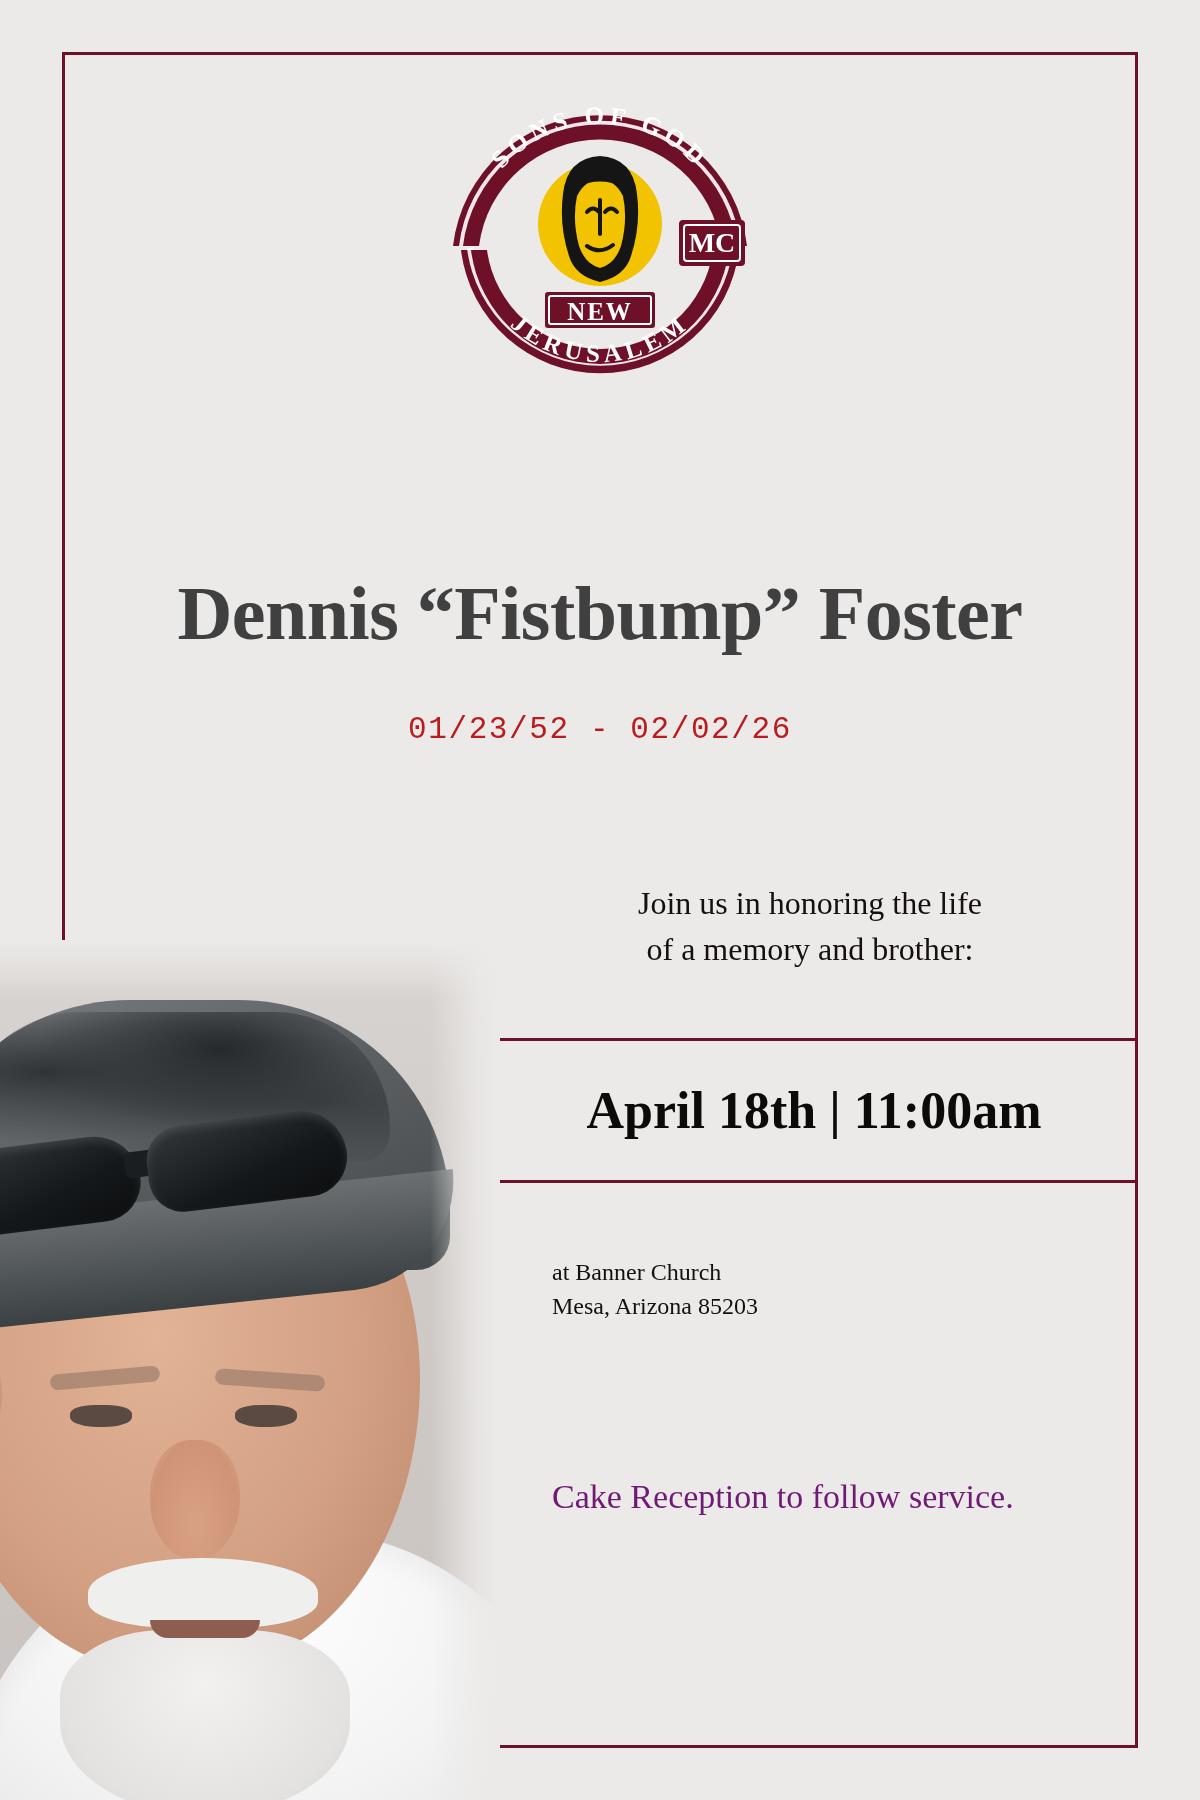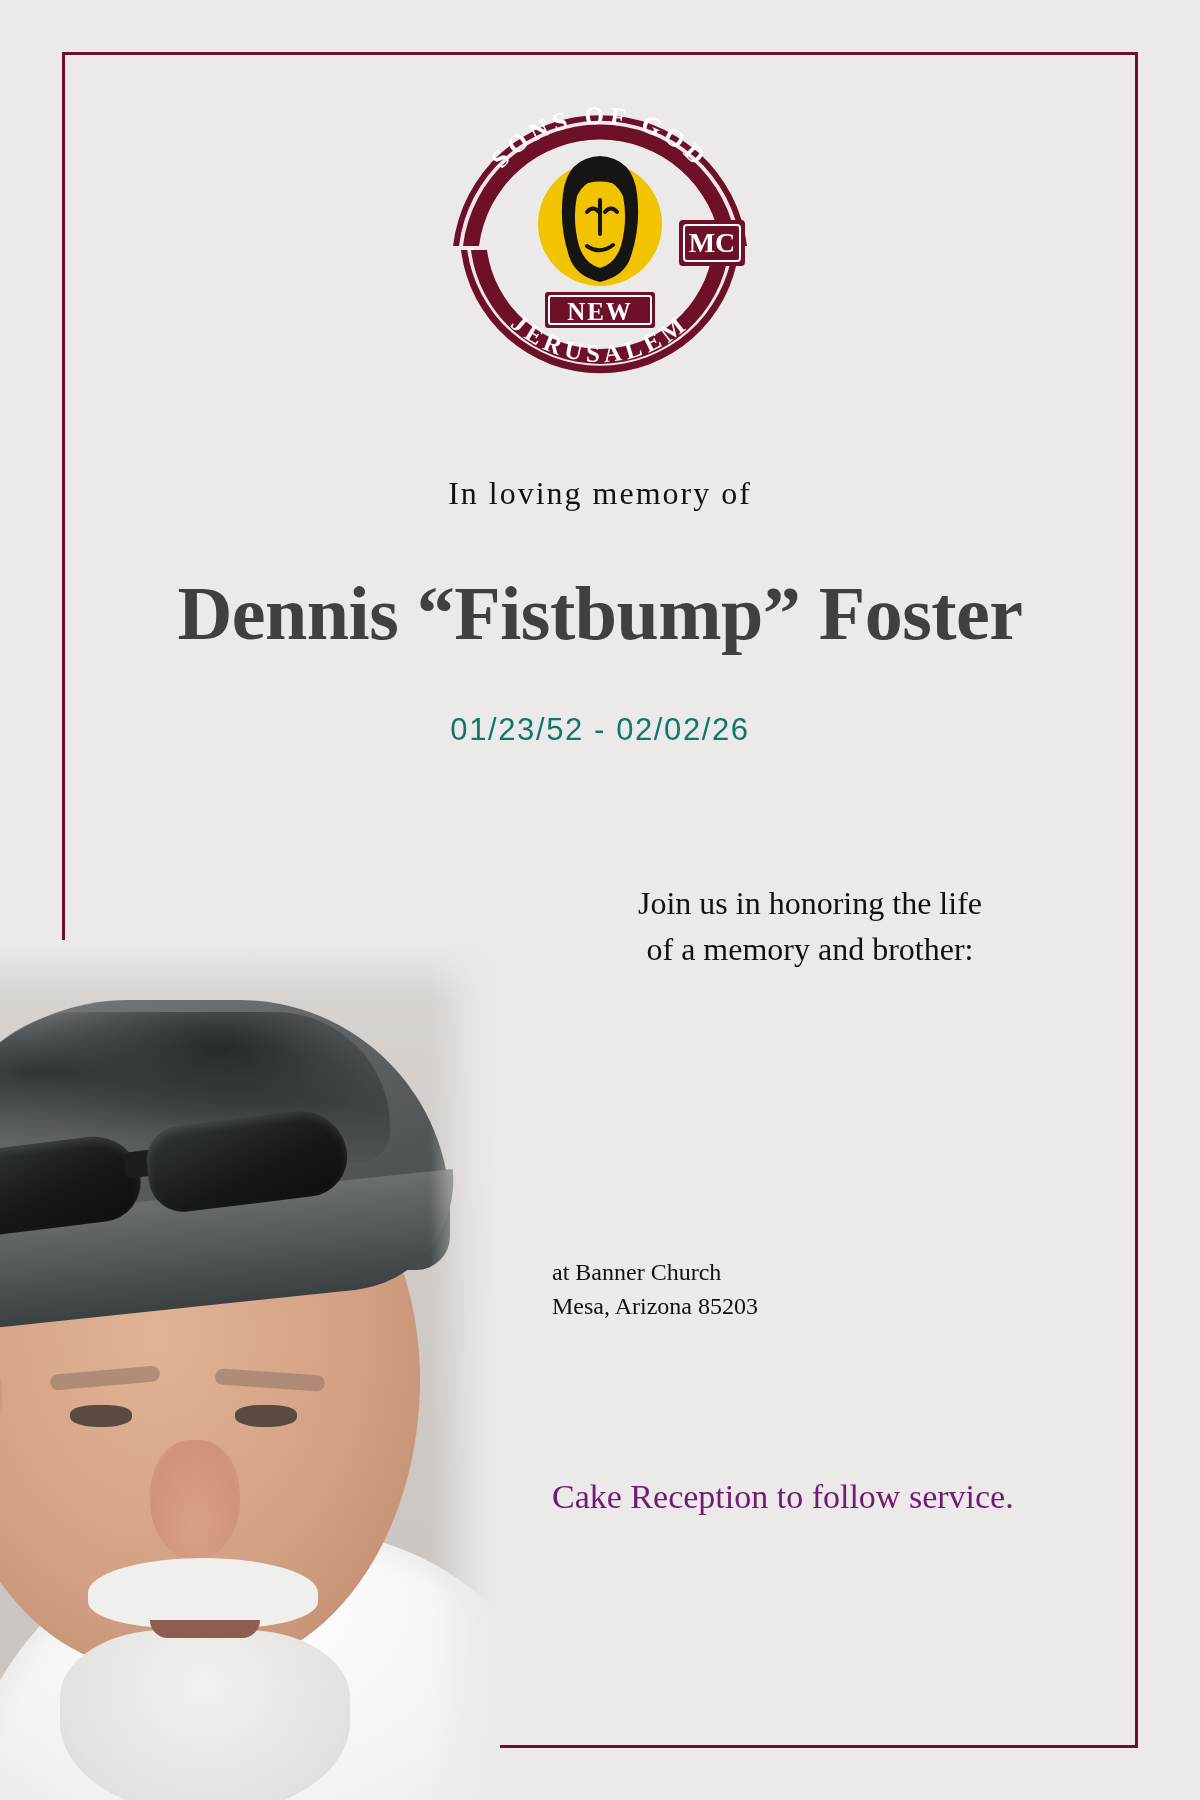--- a/index.html
+++ b/index.html
@@ -79,22 +79,22 @@
   }
 
   .dates {
     position: absolute;
     top: 712px;
     left: 0;
     right: 0;
     text-align: center;
     font-size: 31px;
     letter-spacing: 1.6px;
-    color: #0f766e;
-    font-family: Liberation Sans, sans-serif;
+    color: #b91c1c;
+    font-family: Liberation Mono, monospace;
   }
 
   .invite {
     position: absolute;
     top: 880px;
     left: 490px;
     width: 640px;
     text-align: center;
     font-size: 32px;
     line-height: 1.45;
@@ -384,31 +384,33 @@
                  Q 180 168 165 172 Q 150 168 144 150 Q 137 124 142 100 Z" fill="#f2c300"></path>
         <path d="M 165 104 L 165 138" stroke="#151515" stroke-width="4" stroke-linecap="round"></path>
         <path d="M 152 116 q 6 -7 12 0" stroke="#151515" stroke-width="4" fill="none" stroke-linecap="round"></path>
         <path d="M 170 116 q 6 -7 12 0" stroke="#151515" stroke-width="4" fill="none" stroke-linecap="round"></path>
         <path d="M 152 150 q 13 9 26 -1" stroke="#151515" stroke-width="4" fill="none" stroke-linecap="round"></path>
         <path d="M 140 88 q 25 -12 50 0" stroke="#151515" stroke-width="7" fill="none" stroke-linecap="round"></path>
       </svg>
     </div>
   </div>
 
-  <div class="memory-line">In loving memory of</div>
 
   <div class="name">Dennis “Fistbump” Foster</div>
 
   <div class="dates">01/23/52 - 02/02/26</div>
 
   <div class="invite">
     <div>Join us in honoring the life</div>
     <div>of a memory and brother:</div>
   </div>
 
+  <div class="datebox">
+    <div class="datetext">April 18th | 11:00am</div>
+  </div>
 
   <div class="venue">
     <div>at Banner Church</div>
     <div>Mesa, Arizona 85203</div>
   </div>
 
   <div class="reception">Cake Reception to follow service.</div>
 
   <div class="photo">
     <div class="sky"></div>

